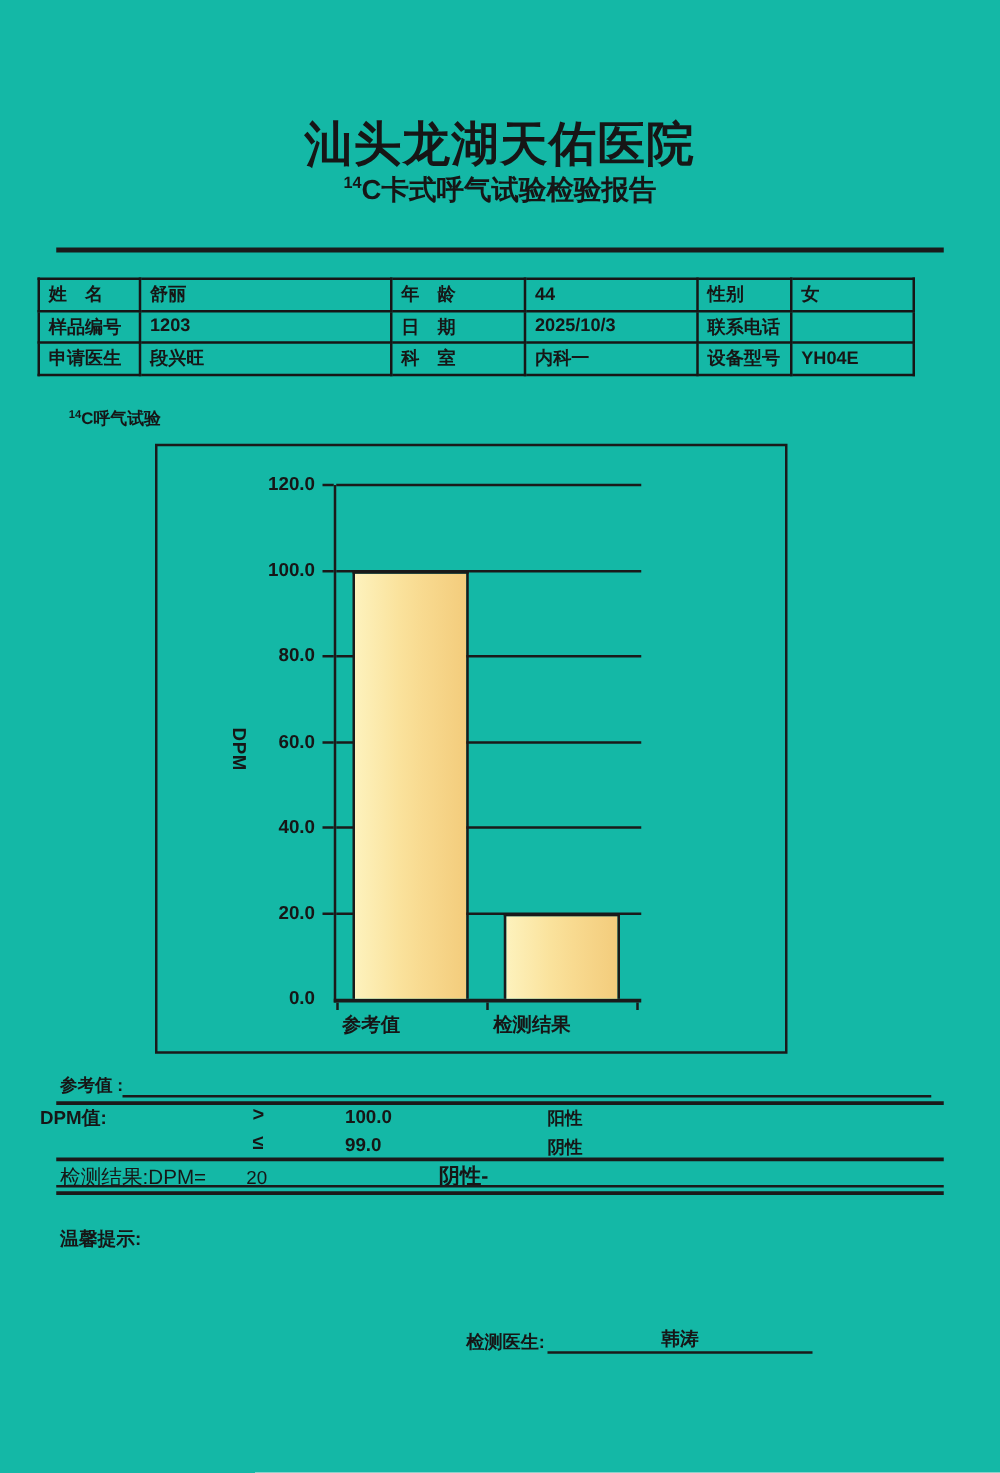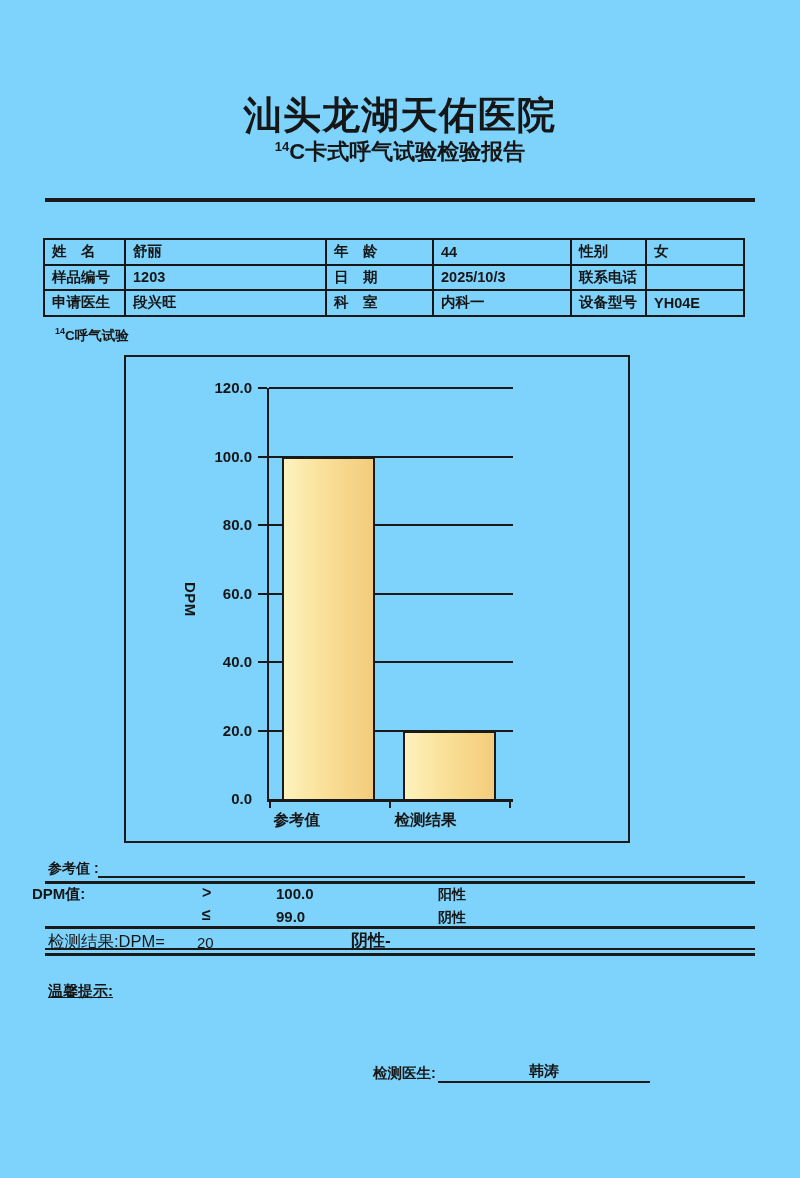--- a/index.html
+++ b/index.html
@@ -1,29 +1,29 @@
 <!DOCTYPE html>
 <html><head>
 <meta charset="utf-8">
 <style>
   html,body{margin:0;padding:0;background:#e8e8e8;}
   .page{
     position:relative;width:800px;height:1178px;margin:0 auto;
-    background:#7dd3fc;color:#161616;
+    background:#14b8a6;color:#161616;
     font-family:"Liberation Sans","DejaVu Sans",sans-serif;
     overflow:hidden;
   }
   .abs{position:absolute;}
   .rule{position:absolute;background:#1a1a1a;}
   
   .hospital-title{left:0;top:90px;width:100%;text-align:center;font-size:38px;font-weight:bold;letter-spacing:1px;}
   .report-title{left:0;top:137px;width:100%;text-align:center;font-size:22px;font-weight:bold;}
   .report-title sup{font-size:13px;}
   
-  table.patient{position:absolute;left:43px;top:222px;width:700px;border-collapse:collapse;table-layout:fixed;margin-top:16px;}
+  table.patient{position:absolute;left:30px;top:222px;width:700px;border-collapse:collapse;table-layout:fixed;}
   table.patient td{
     border:2px solid #161616;height:21.5px;font-size:14.5px;font-weight:bold;
     padding:1px 4px 1px 7px;white-space:nowrap;overflow:hidden;
   }
   
   .chart-heading{left:55px;top:326px;font-size:13.5px;font-weight:bold;}
   .chart-heading sup{font-size:9px;}
   .chart-box{left:124px;top:355px;width:506px;height:488px;border:2px solid #1a1a1a;box-sizing:border-box;}
   .chart-plot{position:absolute;left:141px;top:31px;width:246px;height:414px;
     border-left:2px solid #1a1a1a;border-bottom:3px solid #1a1a1a;box-sizing:border-box;}
@@ -37,21 +37,21 @@
   .chart-ylabel{font-size:15px;font-weight:bold;letter-spacing:0.5px;transform:rotate(90deg);transform-origin:0 0;}
   
   .txt{position:absolute;white-space:nowrap;}
   .ref-heading{left:48px;top:860px;font-size:14px;font-weight:bold;}
   .fs15b{font-size:15px;font-weight:bold;}
   .fs14b{font-size:14px;font-weight:bold;}
   .op{font-size:16px;font-weight:bold;}
   .result-label{font-size:16.5px;font-weight:normal;}
   .result-value{font-size:15px;font-weight:normal;}
   .result-judgement{font-size:17px;font-weight:bold;padding-left:26px;}
-  .tips-label{left:48px;top:982px;font-size:15px;font-weight:bold;text-decoration:underline;}
+  .tips-label{left:48px;top:982px;font-size:15px;font-weight:bold;}
   .doctor-label{left:373px;top:1064px;font-size:14.5px;font-weight:bold;}
   .doctor-name{left:438px;top:1062px;width:212px;text-align:center;font-size:15px;font-weight:bold;}
 </style>
 </head>
 <body>
 
 <div class="page">
 
   <div class="abs hospital-title">汕头龙湖天佑医院</div>
   <div class="abs report-title"><sup>14</sup><span>C卡式呼气试验检验报告</span></div>

